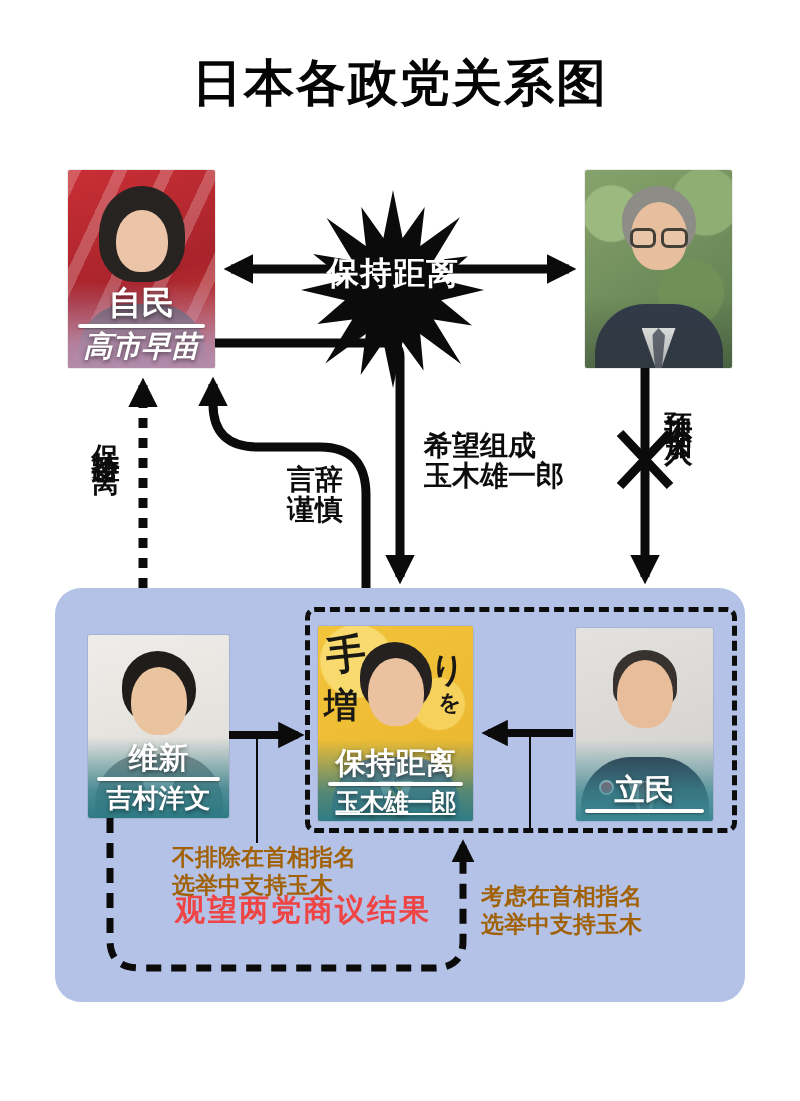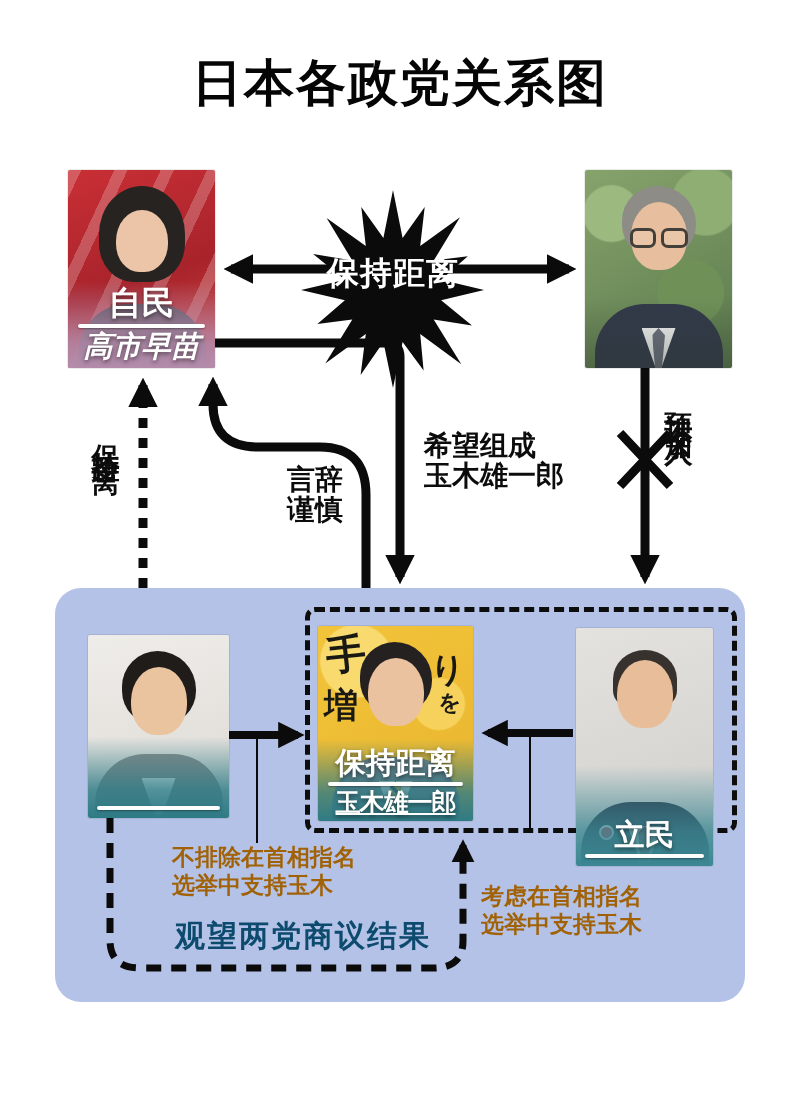--- a/index.html
+++ b/index.html
@@ -32,21 +32,21 @@
   
   .dashedbox{position:absolute;left:305px;top:607px;width:432px;height:226px;z-index:2;
              border:5px dashed #0d0d0d;border-radius:10px;box-sizing:border-box;}
 
   
   .card{position:absolute;border-radius:2px;overflow:hidden;z-index:5;box-shadow:0 0 0 1px rgba(0,0,0,.08);}
   .card-takaichi{left:68px;top:170px;width:147px;height:198px;}
   .card-saito{left:585px;top:170px;width:147px;height:198px;}
   .card-yoshimura{left:88px;top:635px;width:141px;height:183px;}
   .card-tamaki{left:318px;top:626px;width:155px;height:195px;}
-  .card-noda{left:576px;top:628px;width:137px;height:238px;}
+  .card-noda{left:576px;top:628px;width:137px;height:193px;}
   .avatar{position:absolute;inset:0;overflow:hidden;}
   .band{position:absolute;left:0;right:0;bottom:0;}
   .hair{position:absolute;left:50%;transform:translateX(-50%);top:16px;width:78px;height:84px;
         border-radius:48% 52% 46% 46%;}
   .face{position:absolute;left:50%;transform:translateX(-50%);top:32px;width:56px;height:68px;
         border-radius:50% 50% 45% 45%;}
   .bodyshape{position:absolute;left:50%;transform:translateX(-50%);bottom:-8px;width:128px;height:72px;
         border-radius:50px 50px 0 0;}
   .shirt{position:absolute;left:50%;transform:translateX(-50%);bottom:-8px;width:34px;height:48px;background:#fbfbfb;
         clip-path:polygon(0 0,100% 0,50% 100%);}
@@ -118,21 +118,21 @@
   .keep-distance{left:86px;top:422px;letter-spacing:7px;}
   .not-join{left:659px;top:390px;letter-spacing:5px;}
   .hlabel{position:absolute;z-index:4;font-weight:800;font-size:28px;line-height:30px;color:#0c0c0c;}
   .careful-words{left:287px;top:465px;}
   .coalition-label{left:424px;top:431px;}
 
   
   .note{position:absolute;z-index:4;font-size:23px;line-height:28px;font-weight:600;color:#a16207;}
   .note-ishin{left:172px;top:843px;}
   .note-cdp{left:481px;top:870px;margin-top:12px;}
-  .watch-note{position:absolute;z-index:4;left:175px;top:916px;font-size:30px;font-weight:900;letter-spacing:2px;color:#0c4a6e;}
+  .watch-note{position:absolute;z-index:4;left:175px;top:890px;font-size:30px;font-weight:900;letter-spacing:2px;color:#ef4444;}
 </style>
 </head>
 <body>
 
 <div class="stage">
 
   <div class="title">日本各政党关系图</div>
 
   <div class="bluebox"></div>
   <div class="dashedbox"></div>
@@ -208,21 +208,23 @@
 
   <div class="card card-yoshimura">
     <div class="avatar">
       <div class="hair"></div>
       <div class="face"></div>
       <div class="bodyshape"></div>
       <div class="shirt"></div>
       <div class="band"></div>
     </div>
     <div class="nameplate">
-      <div class="rule"></div>
+      <div class="party">维新</div>
+      <div class="rule"></div>
+      <div class="pname">吉村洋文</div>
     </div>
   </div>
 
   <div class="card card-tamaki">
     <div class="avatar">
       <div class="poster-char" style="left:8px;top:8px;font-size:40px;transform:rotate(-6deg);">手</div>
       <div class="poster-char" style="right:8px;top:26px;font-size:34px;">り</div>
       <div class="poster-char" style="right:12px;top:66px;font-size:22px;">を</div>
       <div class="poster-char" style="left:6px;top:62px;font-size:34px;">増</div>
       <div class="hair"></div>

